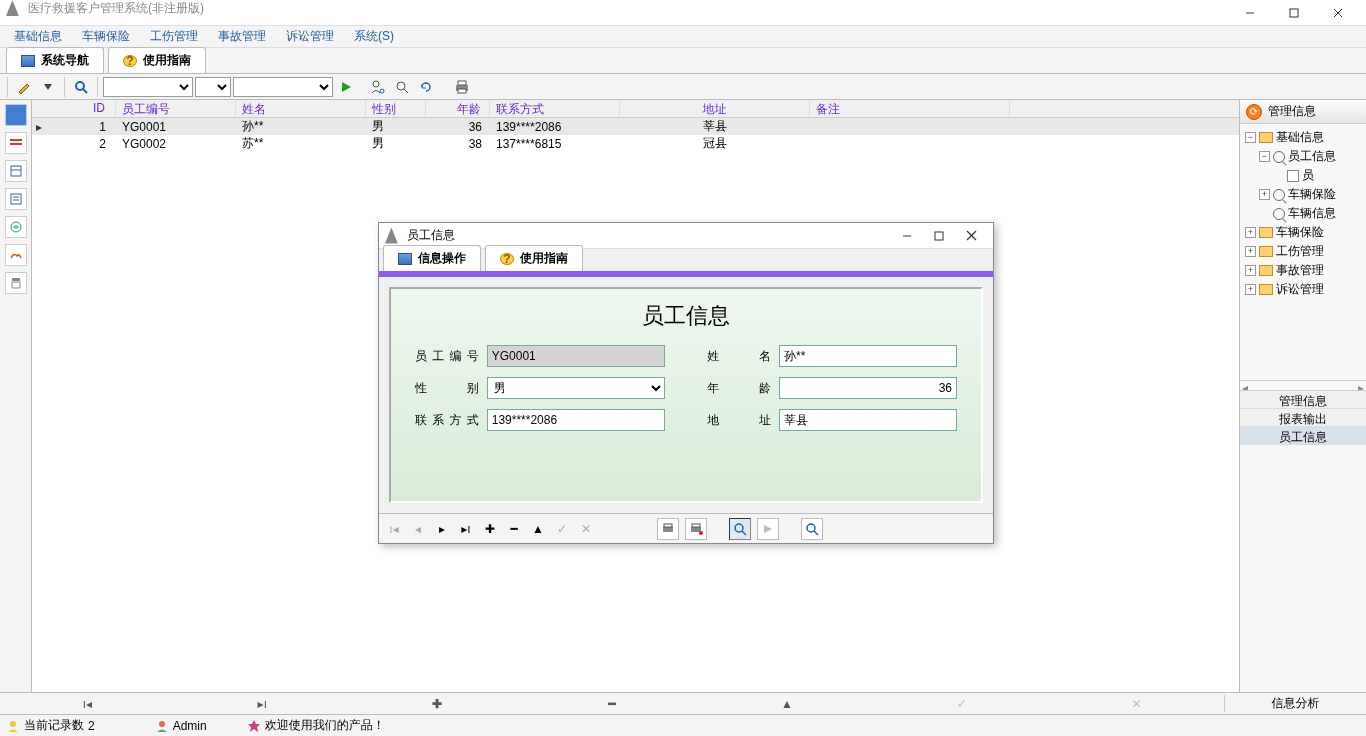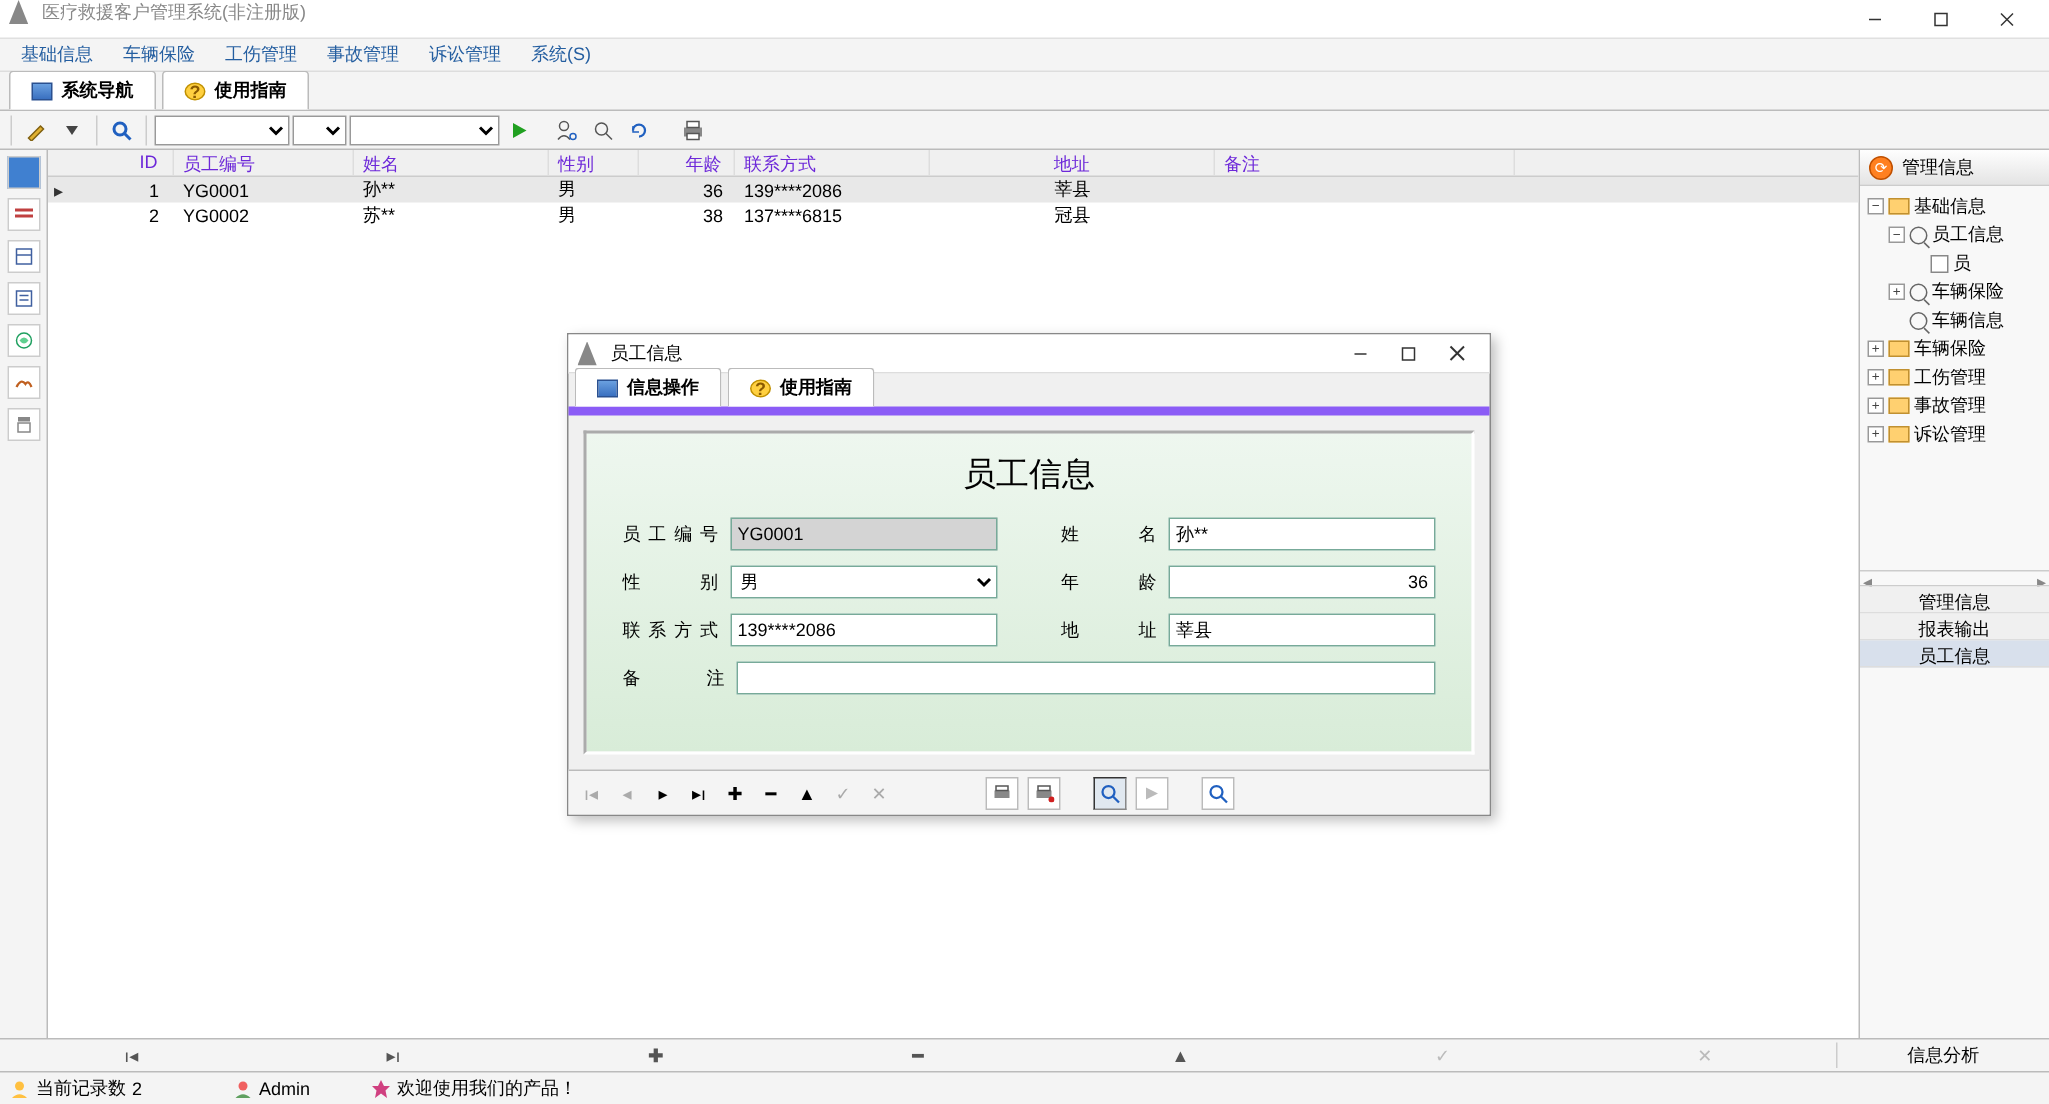--- a/index.html
+++ b/index.html
@@ -442,24 +442,20 @@
         <label class="tight">年　　龄</label>
         <input class="finput num" value="36" style="">
       </div>
       <div class="form-row">
         <label class="tight">联系方式</label>
         <input class="finput" value="139****2086" style="">
         <div class="gap"></div>
         <label class="tight">地　　址</label>
         <input class="finput" value="莘县" style="">
       </div>
-      <div class="form-row">
-        <label class="tight">备　　注</label>
-        <input class="finput wide" value="" style="">
-      </div>
     </div>
   </div>
   <div class="dlg-foot">
     <span class="nav">ı◂</span>
     <span class="nav">◂</span>
     <span class="nav active">▸</span>
     <span class="nav active">▸ı</span>
     <span class="nav active">✚</span>
     <span class="nav active">━</span>
     <span class="nav active">▲</span>

